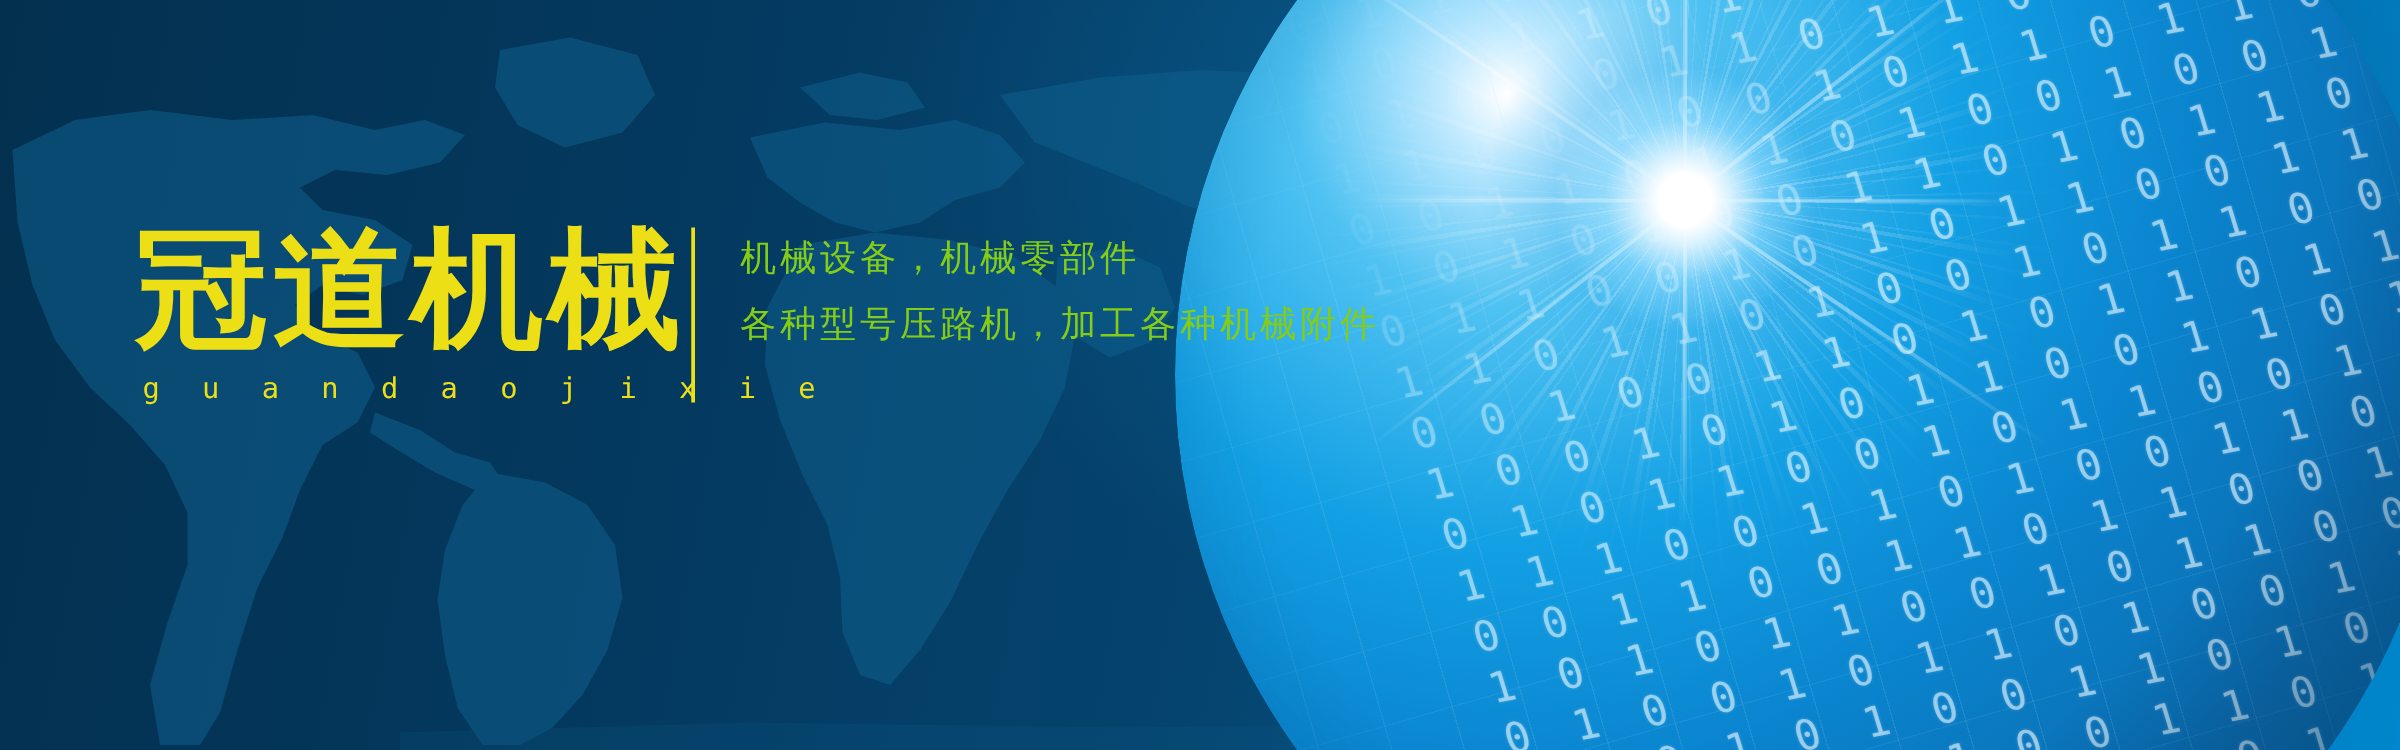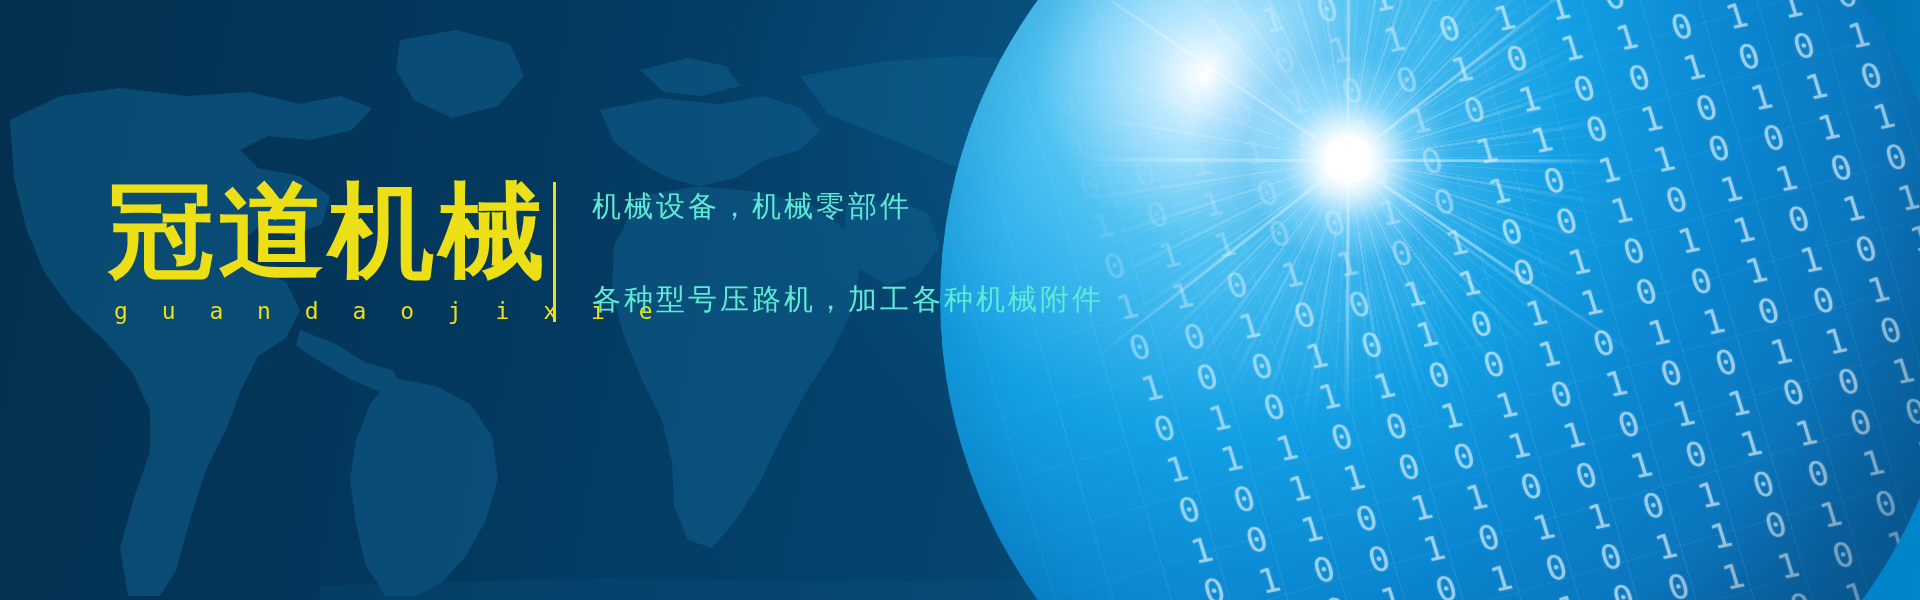--- a/index.html
+++ b/index.html
@@ -135,25 +135,25 @@
   .divider{
     position:absolute;left:553px;top:182px;
     width:3px;height:140px;
     background:#ecdf16;
   }
   .slogans{position:absolute;left:592px;top:192px;}
   .slogan{
     font-family:"DejaVu Sans","Liberation Sans",sans-serif;
     font-size:29px;
     letter-spacing:3px;
-    color:#5eead4;
+    color:#84cc16;
     white-space:nowrap;
     line-height:1;
   }
-  .slogan + .slogan{margin-top:64px;}
+  .slogan + .slogan{margin-top:24px;}
 </style>
 </head>
 <body>
 
 <div id="banner">
 
   <div class="bg-base"></div>
 
   <div class="worldmap">
     <svg viewBox="0 0 1920 600" preserveAspectRatio="none" aria-hidden="true">

